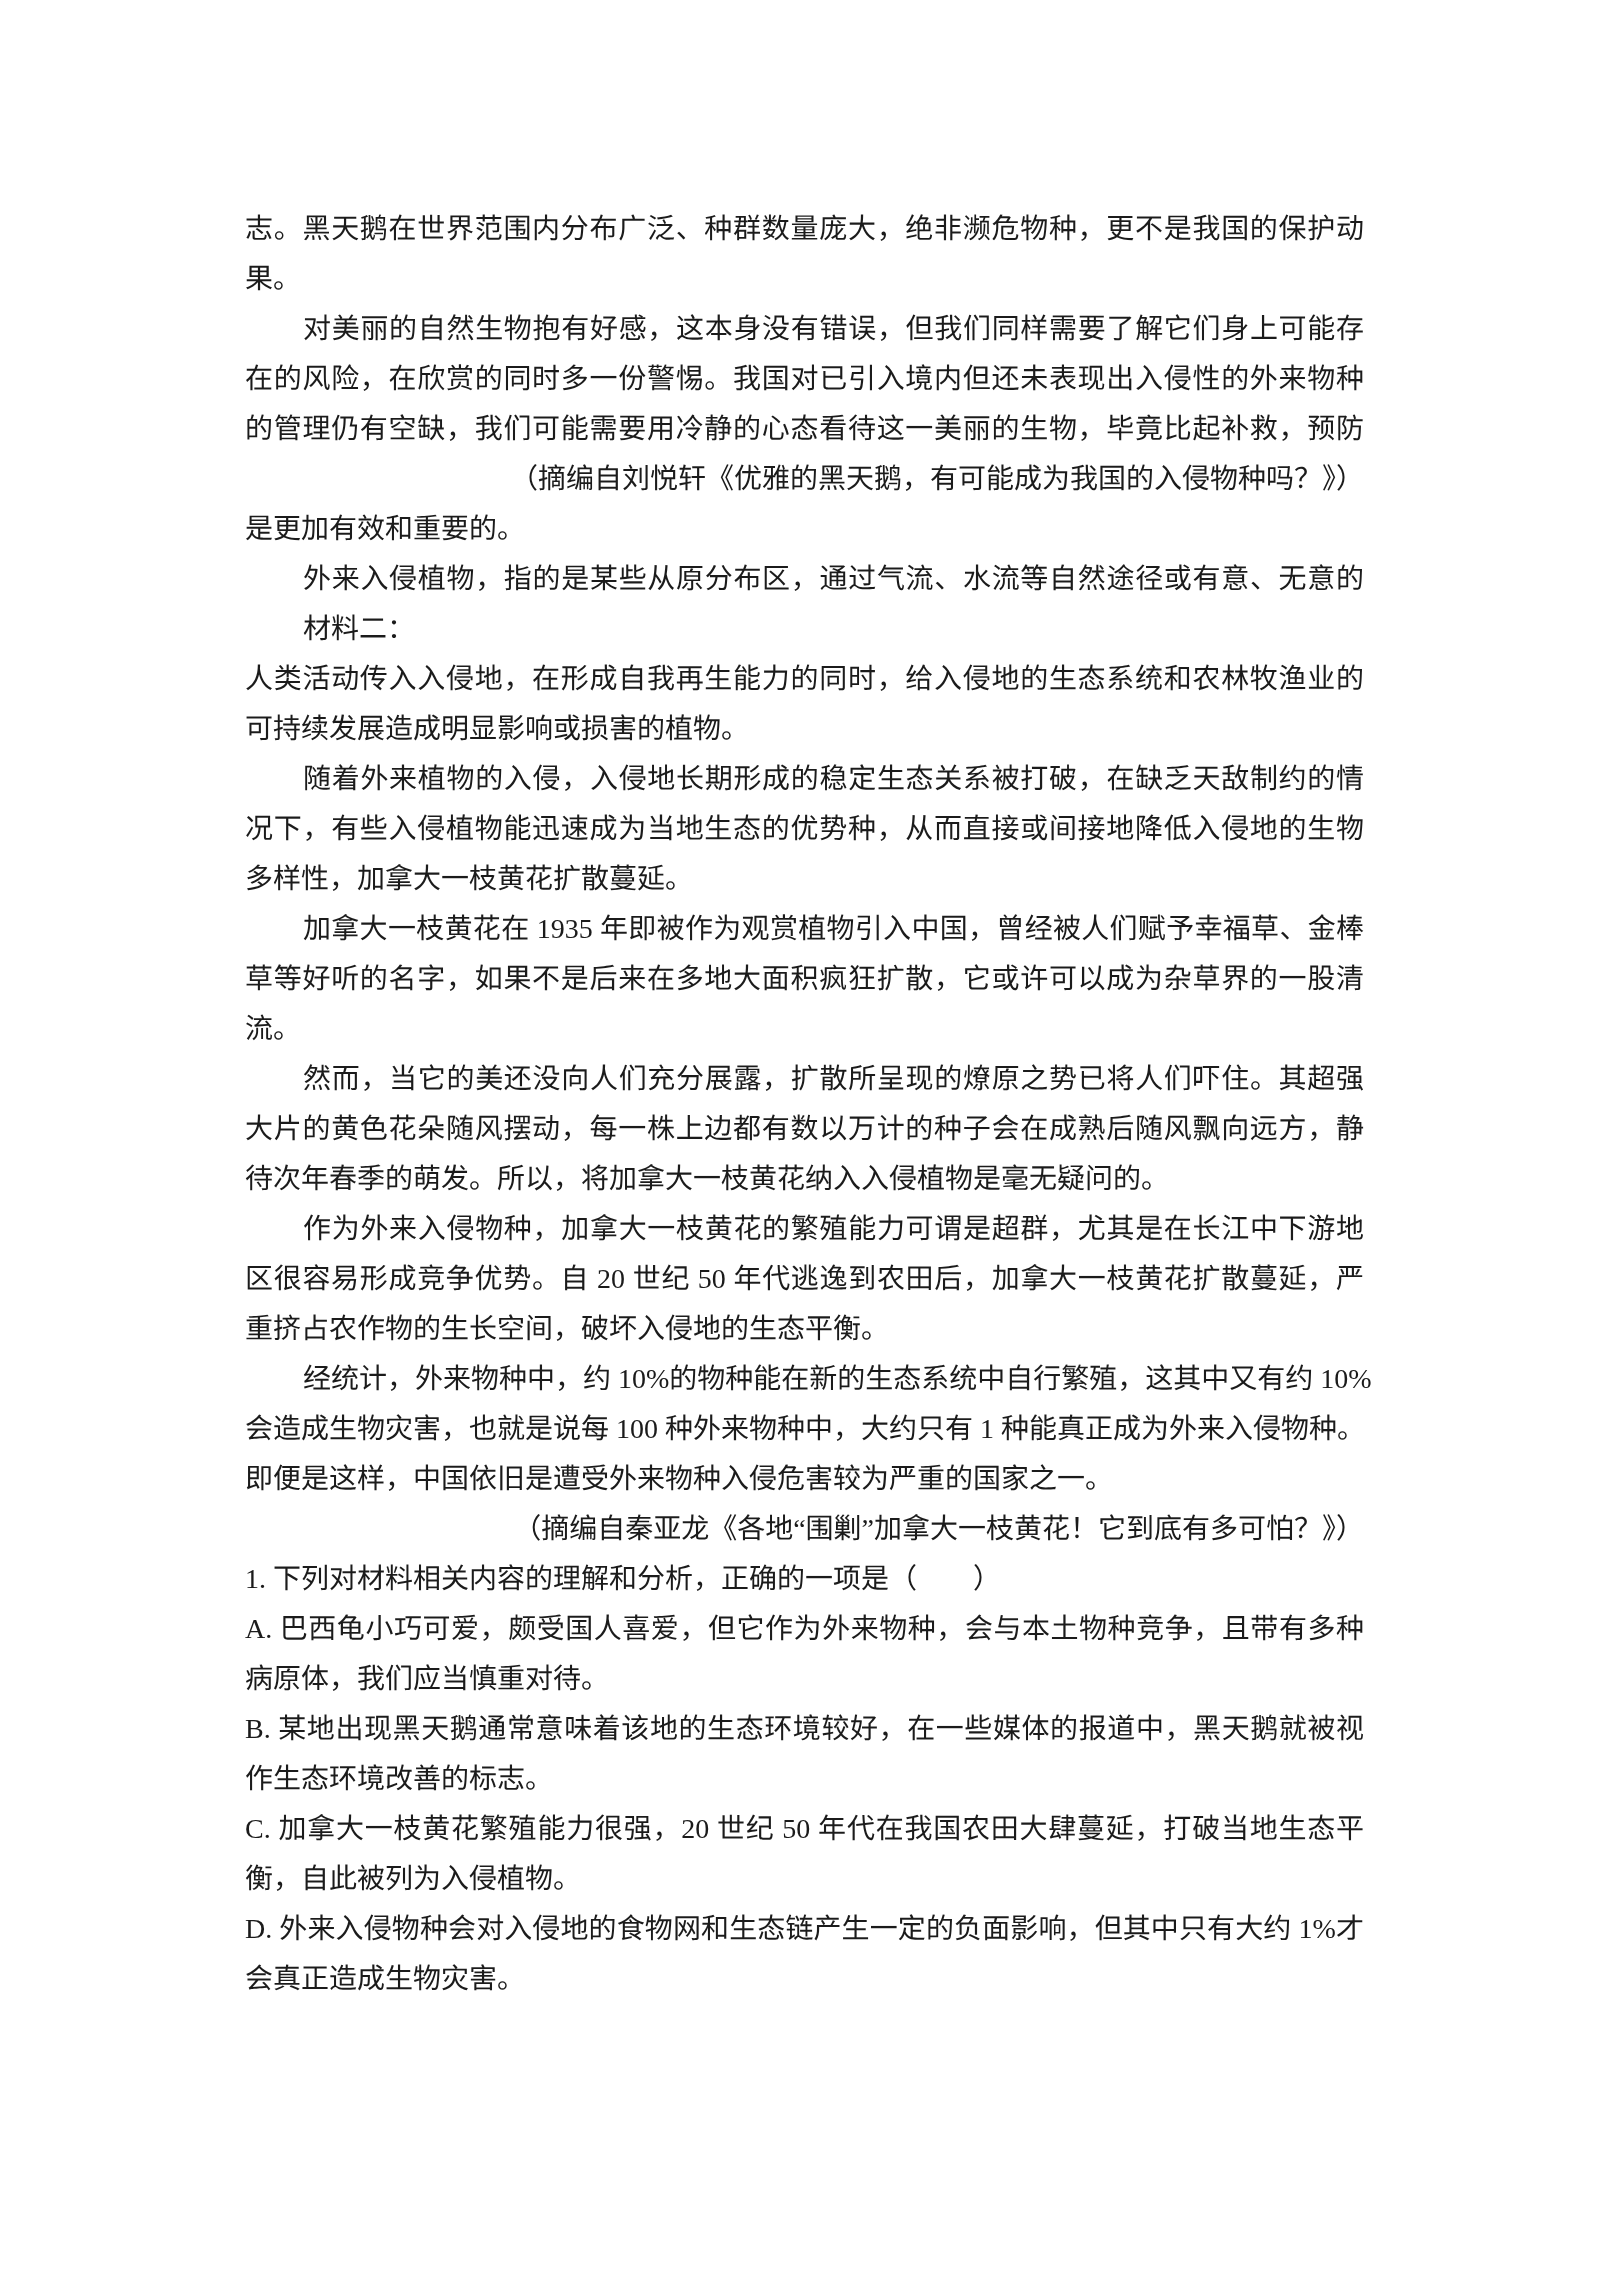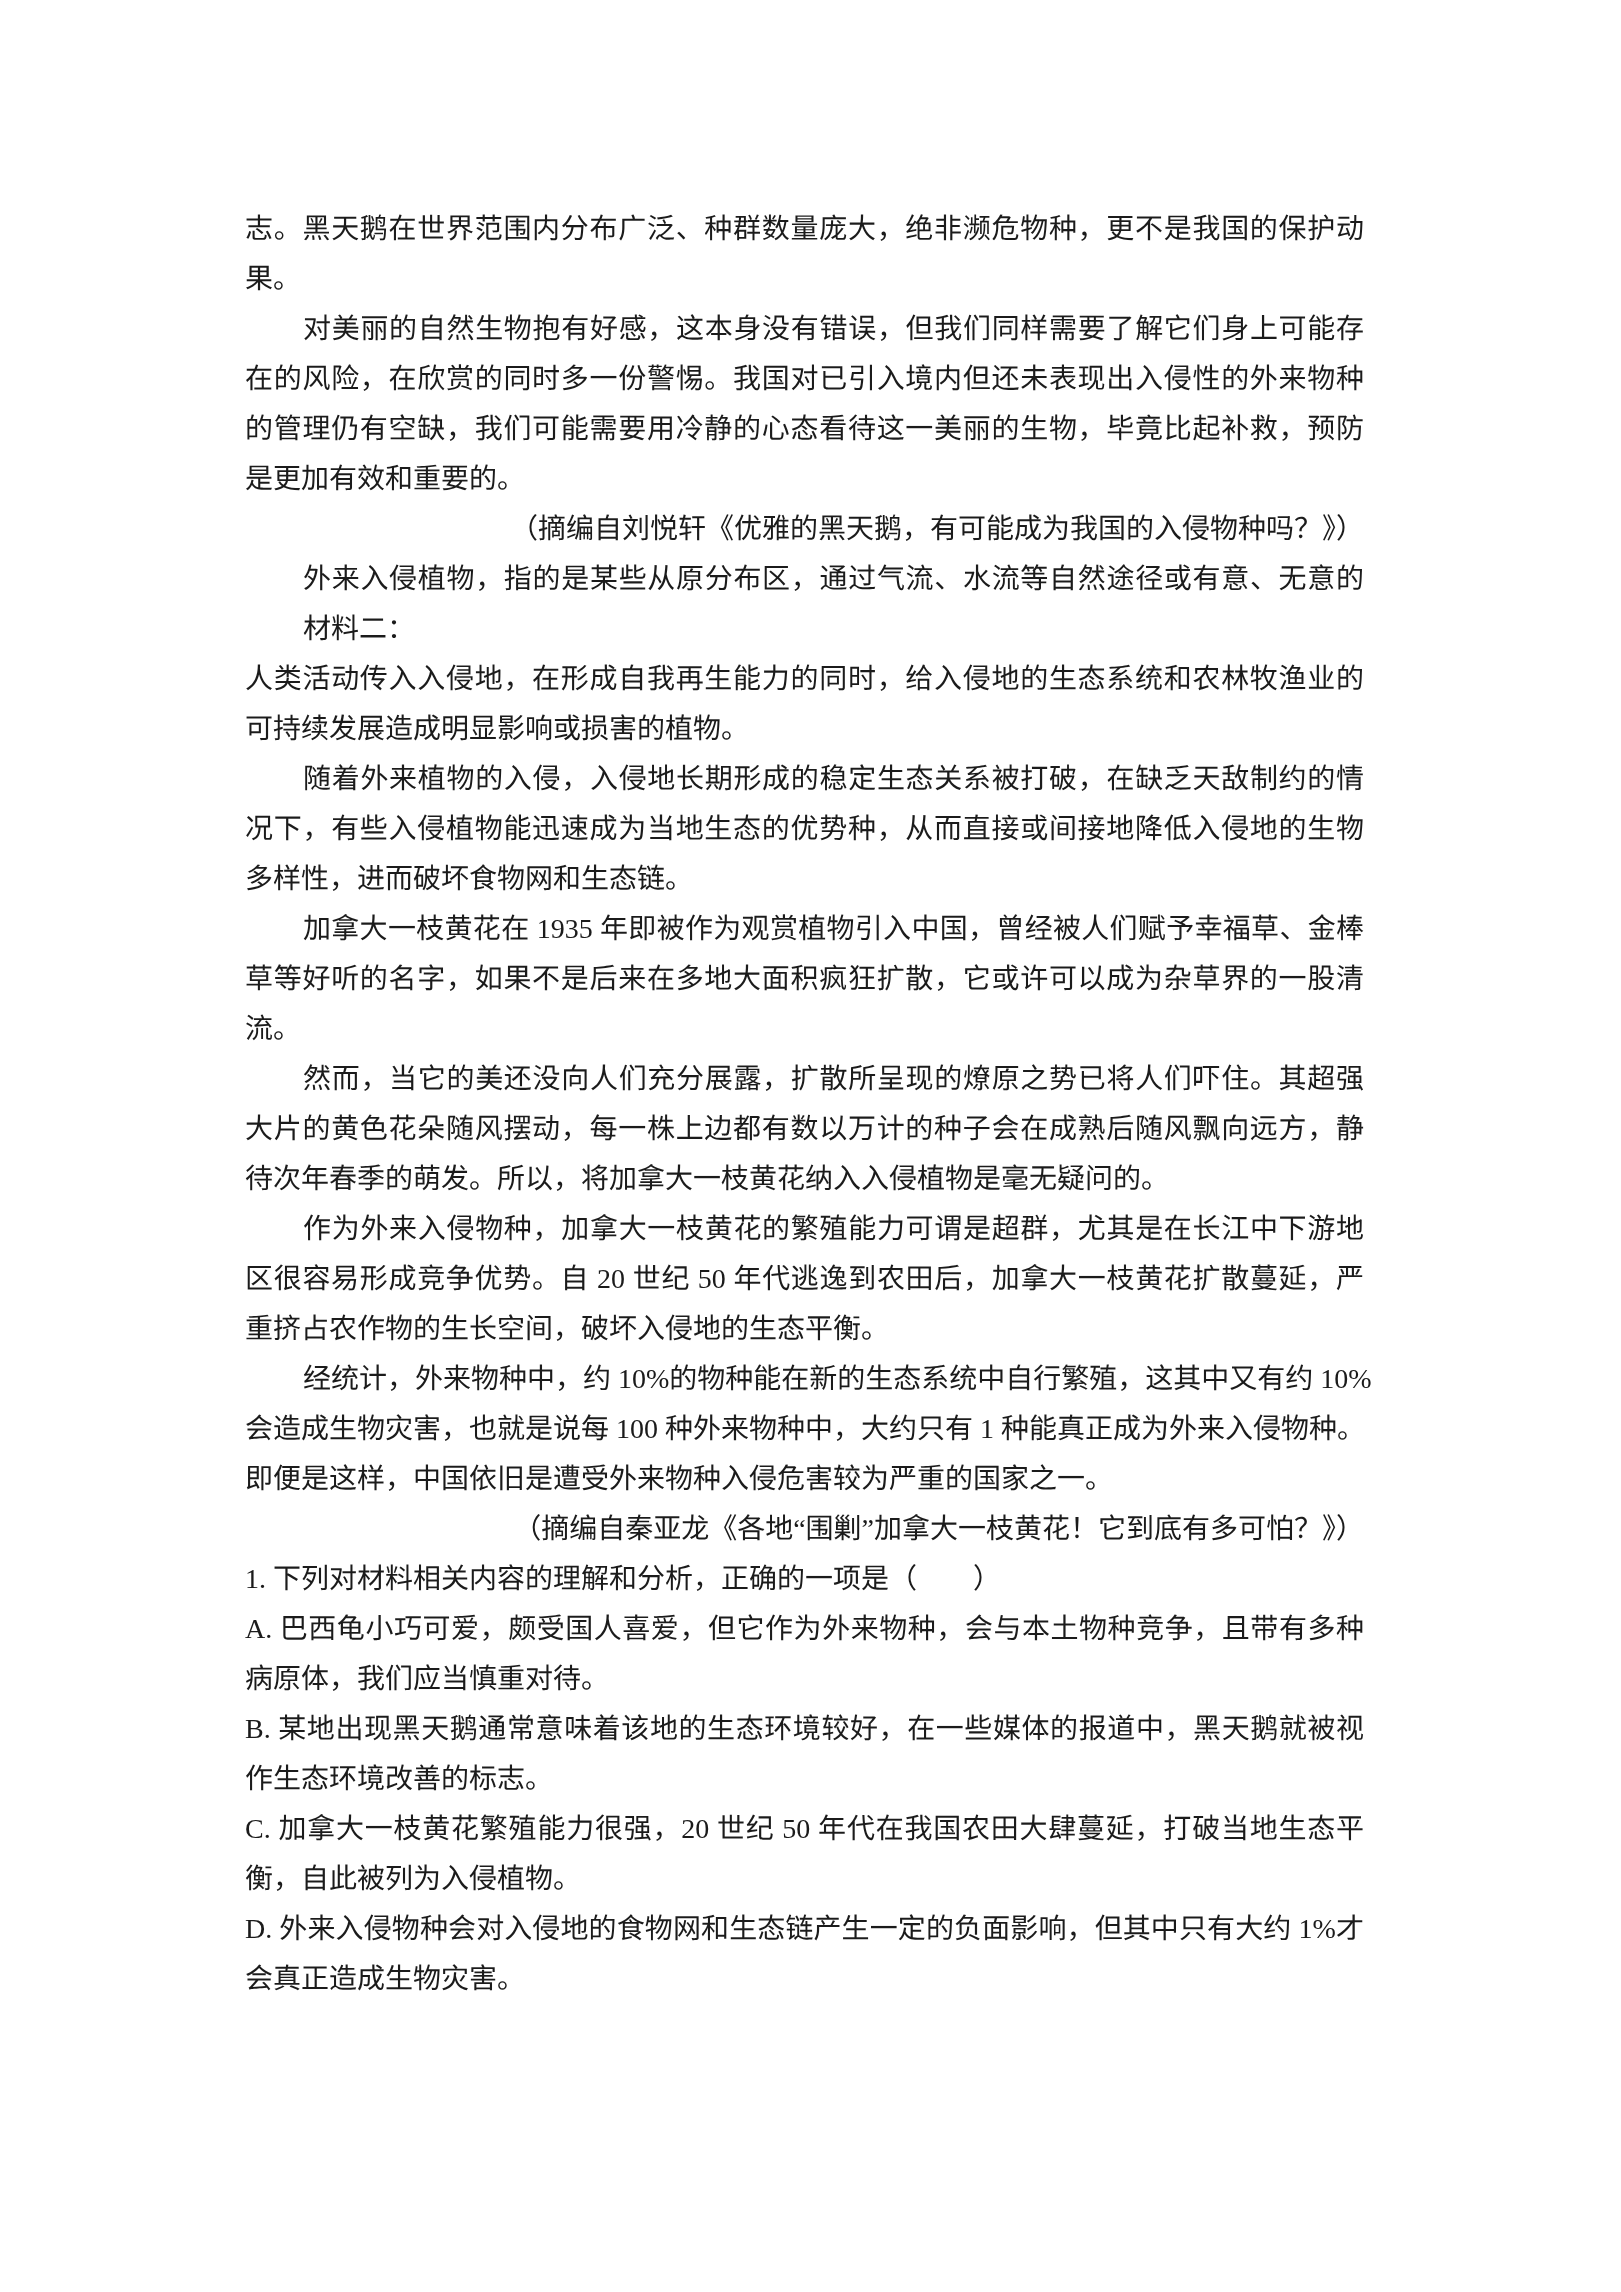--- a/index.html
+++ b/index.html
@@ -31,29 +31,29 @@
 </head>
 <body>
 
 <main class="page" style="background: rgb(255, 255, 255); color: rgb(27, 27, 27);">
   <section class="text-block">
       <div class="line justify">志。黑天鹅在世界范围内分布广泛、种群数量庞大，绝非濒危物种，更不是我国的保护动</div>
       <div class="line left">果。</div>
       <div class="line justify indent">对美丽的自然生物抱有好感，这本身没有错误，但我们同样需要了解它们身上可能存</div>
       <div class="line justify">在的风险，在欣赏的同时多一份警惕。我国对已引入境内但还未表现出入侵性的外来物种</div>
       <div class="line justify">的管理仍有空缺，我们可能需要用冷静的心态看待这一美丽的生物，毕竟比起补救，预防</div>
+      <div class="line right">（摘编自刘悦轩《优雅的黑天鹅，有可能成为我国的入侵物种吗？》）</div>
       <div class="line left">是更加有效和重要的。</div>
-      <div class="line right">（摘编自刘悦轩《优雅的黑天鹅，有可能成为我国的入侵物种吗？》）</div>
       <div class="line justify indent">外来入侵植物，指的是某些从原分布区，通过气流、水流等自然途径或有意、无意的</div>
       <div class="line left indent">材料二：</div>
       <div class="line justify">人类活动传入入侵地，在形成自我再生能力的同时，给入侵地的生态系统和农林牧渔业的</div>
       <div class="line left">可持续发展造成明显影响或损害的植物。</div>
       <div class="line justify indent">随着外来植物的入侵，入侵地长期形成的稳定生态关系被打破，在缺乏天敌制约的情</div>
       <div class="line justify">况下，有些入侵植物能迅速成为当地生态的优势种，从而直接或间接地降低入侵地的生物</div>
-      <div class="line left">多样性，进而破坏食物网和生态链。</div>
+      <div class="line left">多样性，加拿大一枝黄花扩散蔓延。</div>
       <div class="line justify indent">加拿大一枝黄花在 1935 年即被作为观赏植物引入中国，曾经被人们赋予幸福草、金棒</div>
       <div class="line justify">草等好听的名字，如果不是后来在多地大面积疯狂扩散，它或许可以成为杂草界的一股清</div>
       <div class="line left">流。</div>
       <div class="line justify indent">然而，当它的美还没向人们充分展露，扩散所呈现的燎原之势已将人们吓住。其超强</div>
       <div class="line justify">大片的黄色花朵随风摆动，每一株上边都有数以万计的种子会在成熟后随风飘向远方，静</div>
       <div class="line left">待次年春季的萌发。所以，将加拿大一枝黄花纳入入侵植物是毫无疑问的。</div>
       <div class="line justify indent">作为外来入侵物种，加拿大一枝黄花的繁殖能力可谓是超群，尤其是在长江中下游地</div>
       <div class="line justify">区很容易形成竞争优势。自 20 世纪 50 年代逃逸到农田后，加拿大一枝黄花扩散蔓延，严</div>
       <div class="line left">重挤占农作物的生长空间，破坏入侵地的生态平衡。</div>
       <div class="line justify indent">经统计，外来物种中，约 10%的物种能在新的生态系统中自行繁殖，这其中又有约 10%</div>

